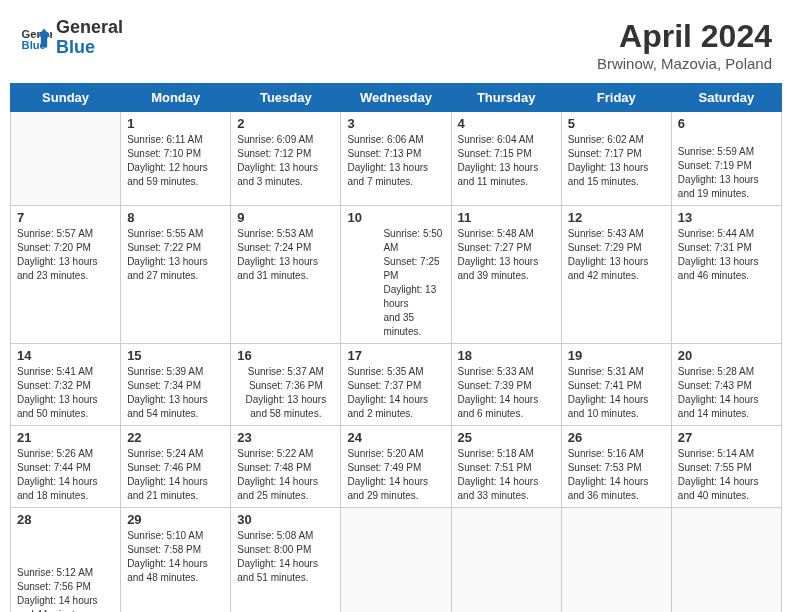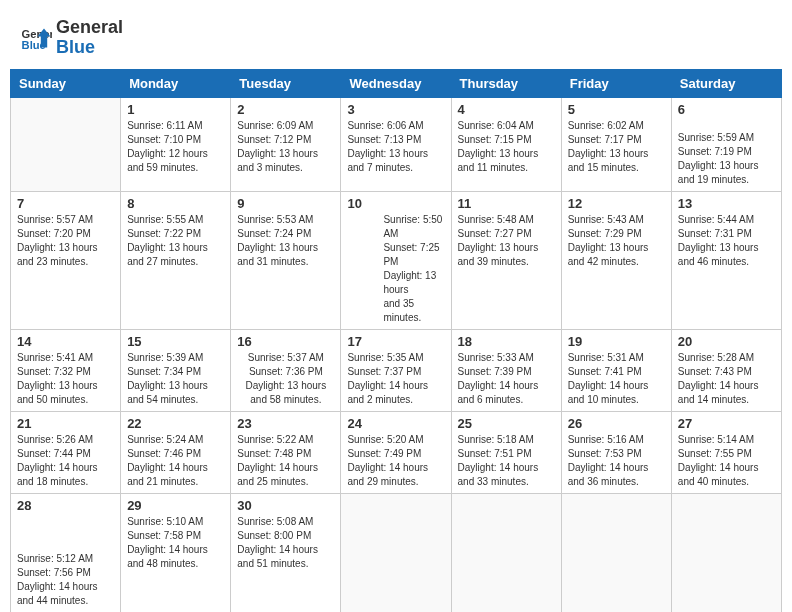--- a/index.html
+++ b/index.html
@@ -44,21 +44,21 @@
       color: #555;
     }
     .calendar {
       width: 100%;
       border-collapse: collapse;
       margin-top: 6px;
     }
     .calendar th {
       background-color: #1a6db5;
       color: #fff;
-      text-align: left;
+      text-align: center;
       padding: 6px 8px;
       font-size: 13px;
       font-weight: bold;
       border: 1px solid #1a6db5;
     }
     .calendar td {
       vertical-align: top;
       border: 1px solid #ccc;
       padding: 4px 6px;
       font-size: 10.5px;
@@ -94,20 +94,22 @@
       <polygon points="30,8 38,18 34,18 34,32 26,32 26,18 22,18" fill="#1a6db5"></polygon>
     </svg>
     <div>
       <div class="logo-text">
         <div>General</div>
         <div style="color:#1a6db5;">Blue</div>
       </div>
     </div>
   </div>
   <div class="title-block">
+    <div class="month-title">April 2024</div>
+    <div class="location-title">Brwinow, Mazovia, Poland</div>
   </div>
 </div>
 
 <table class="calendar">
   <thead>
     <tr>
     <th>Sunday</th>
         <th>Monday</th>
         <th>Tuesday</th>
         <th>Wednesday</th>

